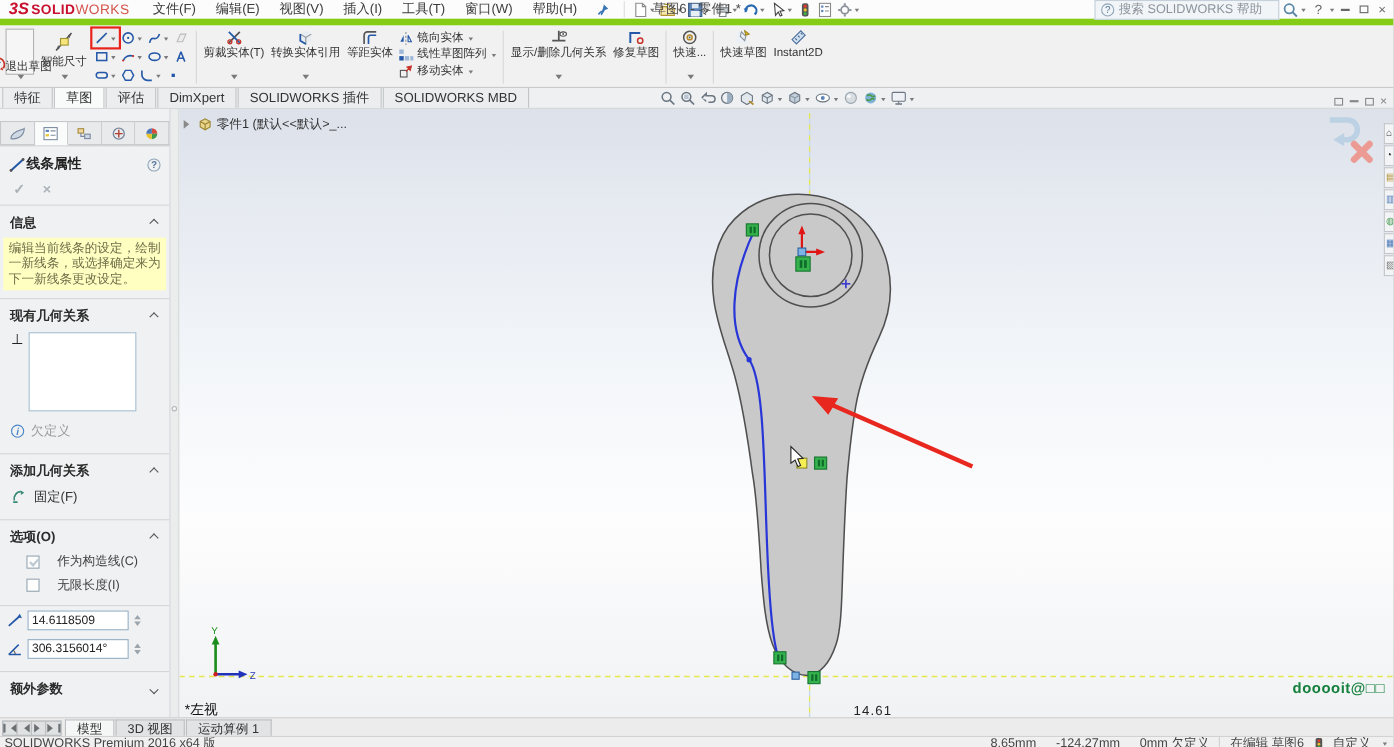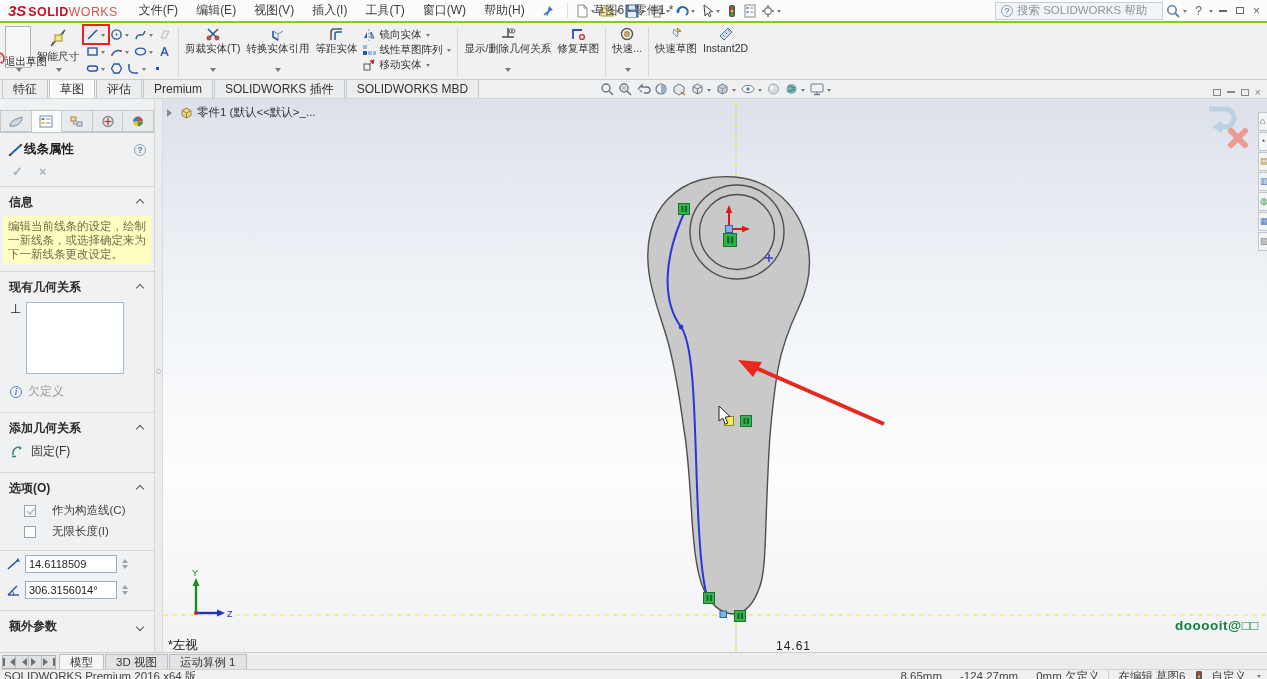--- a/index.html
+++ b/index.html
@@ -1,20 +1,20 @@
 <!DOCTYPE html>
 <html><head>
 <meta charset="utf-8">
 <style>
 *{box-sizing:border-box;margin:0;padding:0}
 body{font-family:"Liberation Sans",sans-serif;background:#888}
 .screen{position:relative;width:1267px;height:679px;background:#fff;overflow:hidden;font-size:12px;color:#333}
 
 
-.titlebar{position:absolute;top:0;left:0;right:0;height:23px;background:#fcfcfd;border-bottom:2px solid #84cc16;display:flex;align-items:center;z-index:30}
+.titlebar{position:absolute;top:0;left:0;right:0;height:23px;background:#fcfcfd;border-bottom:6px solid #84cc16;display:flex;align-items:center;z-index:30}
 .logo{display:flex;align-items:baseline;padding:0 12px 0 8px;cursor:default}
 .logo-mark{color:#c8102e;font-weight:bold;font-style:italic;font-size:15px;margin-right:2px}
 .logo-solid{color:#c8102e;font-weight:bold;font-size:12.5px;letter-spacing:.4px}
 .logo-works{color:#d4574e;font-size:12.5px;letter-spacing:.4px}
 .menu{padding:0 9px;font-size:12px;color:#3c3c3c;height:23px;display:flex;align-items:center}
 .pin{margin:0 8px;display:flex;align-items:center}
 .vline{width:1px;height:15px;background:#ddd;margin:0 5px}
 .qbtn{display:flex;align-items:center;padding:0 2px;height:22px}
 .dd{width:0;height:0;border:3px solid transparent;border-top:4px solid #7a7a7a;margin:4px 1px 0 2px}
 .dd.sm{border-width:2.5px;border-top-width:3.5px}
@@ -457,21 +457,21 @@
           </g>
         </svg>
       <span class="tlabel">Instant2D</span>
     </div>
   </div>
 
   <div class="tabrow">
     <div class="ctab" style="margin-left:2px">特征</div>
     <div class="ctab active">草图</div>
     <div class="ctab">评估</div>
-    <div class="ctab">Premium</div>
+    <div class="ctab">DimXpert</div>
     <div class="ctab">SOLIDWORKS 插件</div>
     <div class="ctab">SOLIDWORKS MBD</div>
 
     <div class="headsup">
       <svg width="15" height="14" viewBox="0 0 15 14">
           <circle cx="6" cy="6" r="4" fill="none" stroke="#6b7682" stroke-width="1.4"></circle>
           <line x1="9" y1="9" x2="13" y2="13" stroke="#6b7682" stroke-width="1.6"></line>
         </svg>
       <svg width="15" height="14" viewBox="0 0 15 14">
           <circle cx="6" cy="6" r="4" fill="none" stroke="#6b7682" stroke-width="1.4"></circle>

